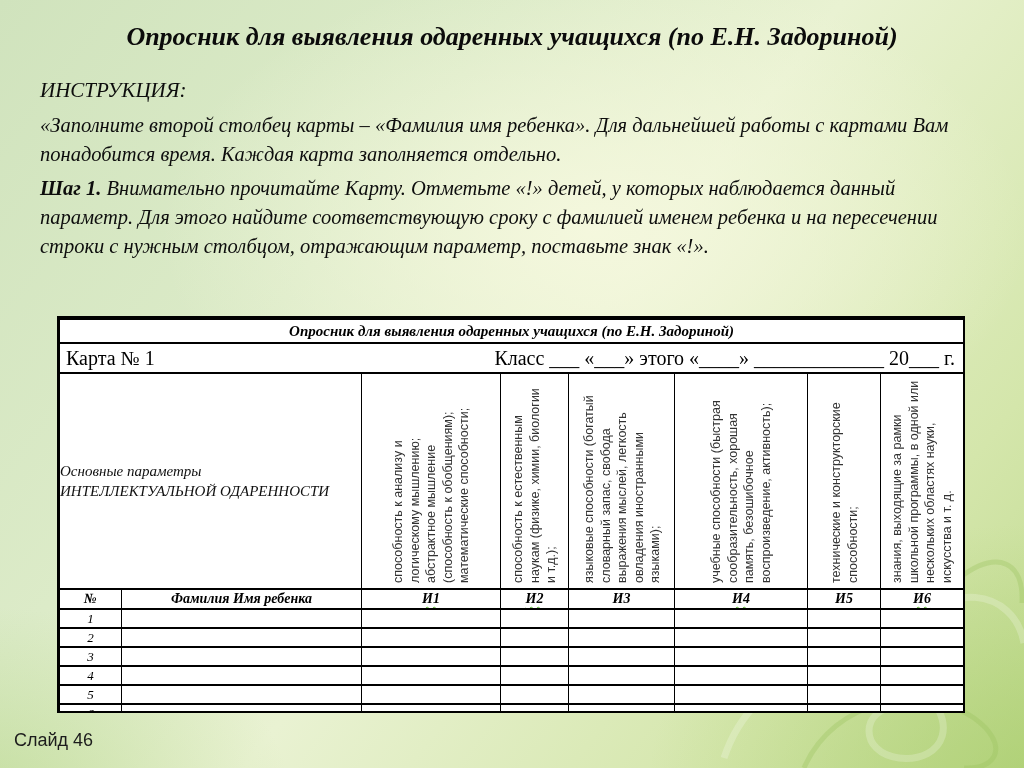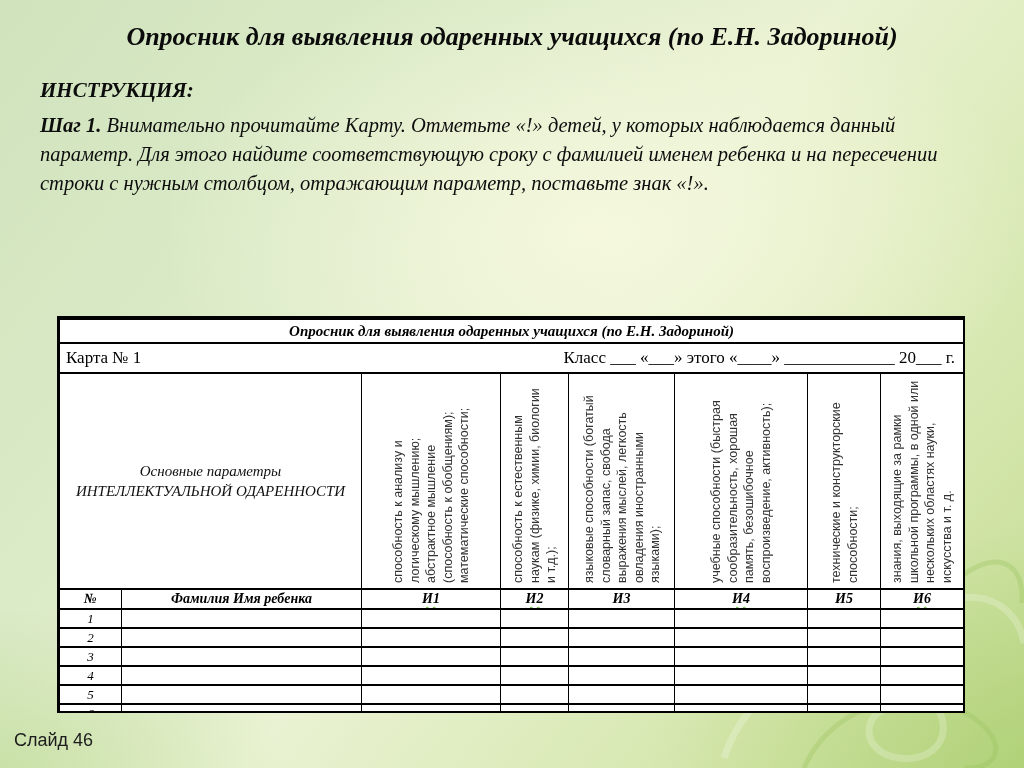--- a/index.html
+++ b/index.html
@@ -15,36 +15,36 @@
   .swirls{position:absolute; right:0; bottom:0; pointer-events:none;}
   .slide-title{
     position:absolute; top:22px; left:0; width:100%; text-align:center;
     font-size:26px; font-weight:bold; font-style:italic; color:#0b0b0b;
   }
   .text-block{
     position:absolute; top:76px; left:40px; width:920px;
     font-size:20.5px; font-style:italic; line-height:1.42; color:#0d0d0d;
   }
   .text-block p{margin:0 0 5px 0;}
-  .instr{font-weight:bold; font-size:21px; margin-bottom:7px;}
+  .instr{font-weight:normal; font-size:21px; margin-bottom:7px;}
   .b{font-weight:bold;}
   .important{font-weight:bold;}
   .tbl-wrap{
     position:absolute; top:316px; left:57px; width:908px; height:397px;
     overflow:hidden; background:#ffffff; border:2px solid #000; box-sizing:border-box;
   }
   table{border-collapse:collapse; table-layout:fixed; width:904px;}
   td{border:1px solid #000; border-top-width:2px; border-bottom-width:2px;
      padding:0; overflow:hidden; vertical-align:middle; box-sizing:border-box;}
   .t-title td{height:24px; text-align:center; font-weight:bold; font-style:italic; font-size:15px;}
-  .t-card td{height:30px; font-size:17px;}
+  .t-card td{height:30px; font-size:20px;}
   .cardline{display:flex; justify-content:space-between; align-items:center; padding:0 8px 0 6px;}
   .t-head td{height:216px;}
   .params{
-    text-align:center; font-style:italic; font-size:15px; line-height:1.35; color:#111;
+    font-style:italic; font-size:15px; line-height:1.35; color:#111;
   }
   .vcell{position:relative;}
   .vtext{
     position:absolute; left:50%; top:50%; width:204px;
     transform:translate(-50%,-50%) rotate(-90deg);
     font-family:"Liberation Sans", sans-serif; font-size:12.5px; line-height:1.32;
     color:#333; text-align:left;
   }
   .t-cols td{height:20px; text-align:center; font-weight:bold; font-style:italic; font-size:14px;}
   .sp{text-decoration:underline; text-decoration-style:wavy; text-decoration-color:#56b42c;
@@ -68,20 +68,21 @@
     <g fill="none" stroke="#9cc45e" stroke-opacity="0.35" stroke-width="5">
       <path d="M 200 310 C 230 240 320 225 370 260 C 405 285 395 312 360 310"></path>
       <path d="M 355 120 C 395 90 420 105 418 145"></path>
     </g>
   </svg>
 
   <div class="slide-title">Опросник для выявления одаренных учащихся (по Е.Н. Задориной)</div>
 
   <div class="text-block">
     <p class="instr">ИНСТРУКЦИЯ:</p>
+    <p>«Заполните второй столбец карты – «Фамилия имя ребенка». Для дальнейшей работы с картами Вам понадобится время. Каждая карта заполняется отдельно.</p>
     <p><span class="b">Шаг 1.</span><span> Внимательно прочитайте Карту. Отметьте «!» детей, у которых наблюдается данный параметр. Для этого найдите соответствующую сроку с фамилией именем ребенка и на пересечении строки с нужным столбцом, отражающим  параметр,  поставьте знак «!».</span></p>
   </div>
 
   <div class="tbl-wrap">
     <table>
       <colgroup>
         <col style="width:62px">
           <col style="width:240px">
           <col style="width:139px">
           <col style="width:68px">

